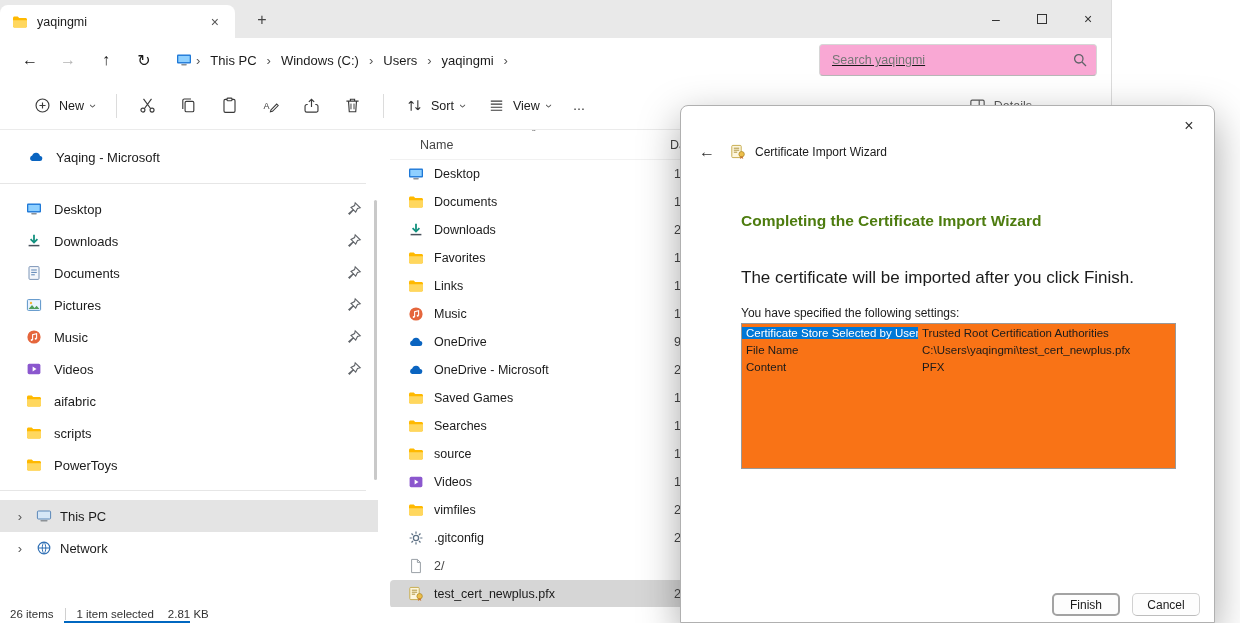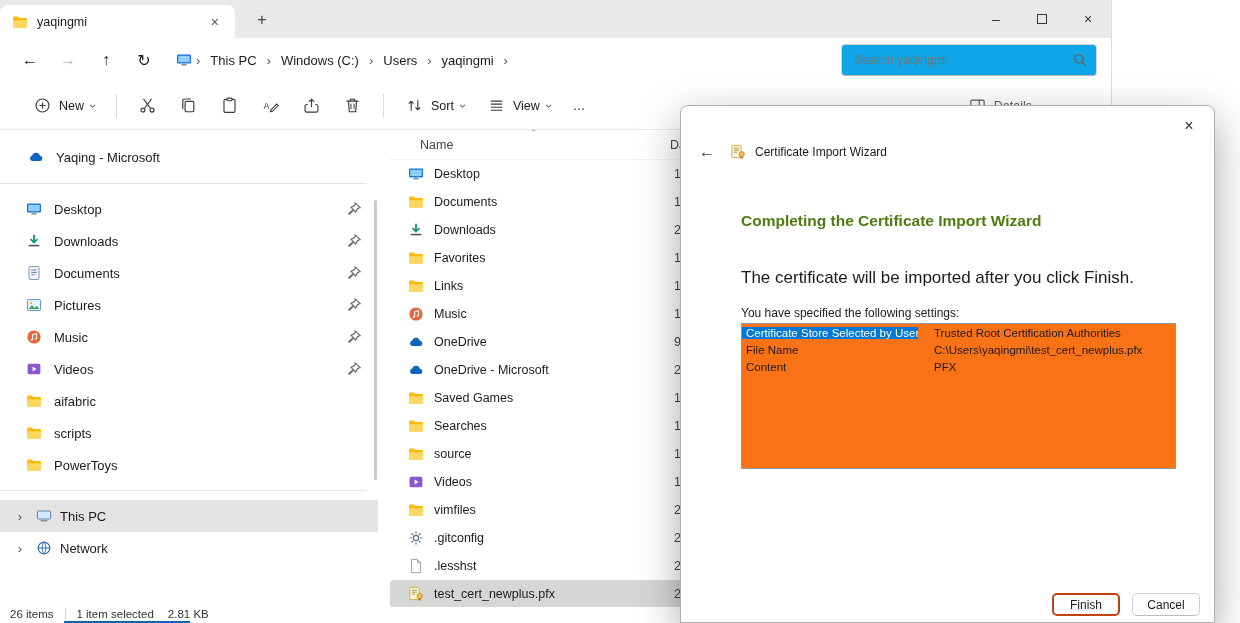--- a/index.html
+++ b/index.html
@@ -22,21 +22,21 @@
   .wincontrols { position:absolute; right:0; top:0; height:38px; display:flex; }
   .wc { width:46px; height:38px; display:flex; align-items:center; justify-content:center; color:#333; font-size:14px; }
   .maxbox { width:10px; height:10px; border:1px solid #333; display:inline-block; }
 
   .navbar { height:44px; display:flex; align-items:center; padding:0 14px; gap:6px; background:#fff; }
   .navbtn { width:32px; height:32px; display:flex; align-items:center; justify-content:center; font-size:16px; color:#1b1b1b; border-radius:4px; }
   .navbtn.disabled { color:#b4b4b4; }
   .breadcrumb { flex:0 0 auto; width:618px; height:34px; display:flex; align-items:center; gap:2px; padding:0 10px; border-radius:4px; }
   .bc-item { padding:4px 6px; border-radius:4px; color:#1b1b1b; }
   .bc-sep { color:#555; font-size:13px; padding:0 2px; }
-  .search { margin-left:auto; width:256px; height:32px; border:1px solid #d6d6d6; border-bottom-color:#b8b8b8; border-radius:4px; background:#0ea5e9; display:flex; align-items:center; padding:0 8px 0 10px; }
+  .search { margin-left:auto; width:278px; height:32px; border:1px solid #d6d6d6; border-bottom-color:#b8b8b8; border-radius:4px; background:#f9a8d4; display:flex; align-items:center; padding:0 8px 0 10px;text-decoration:underline; }
   .search input { border:0; outline:0; background:transparent; flex:1; font-family:inherit; font-size:12.5px; color:#333; }
   .search input::placeholder { color:#767676; }
 
   .toolbar { height:48px; display:flex; align-items:center; gap:4px; padding:0 24px; border-bottom:1px solid #ebebeb; position:relative;justify-content:space-between; }
   .tbtn { display:flex; align-items:center; gap:7px; padding:6px 9px; border-radius:4px; color:#1b1b1b; font-size:12.5px; }
   .chev-down { display:inline-block; transform:rotate(90deg); font-size:12px; color:#555; line-height:1; }
   .tsep { width:1px; height:24px; background:#dcdcdc; margin:0 8px; }
   .tbtn.dim { color:#5a5a5a; }
 
   .content { display:flex; height:477px; position:relative; }
@@ -72,25 +72,25 @@
   .wz-close { position:absolute; right:10px; top:6px; width:30px; height:28px; display:flex; align-items:center; justify-content:center; font-size:16px; color:#333; }
   .wz-head { position:absolute; left:12px; top:35px; display:flex; align-items:center; gap:9px; }
   .wz-back { font-size:16px; color:#333; padding:2px 6px; }
   .wz-title { font-size:12px; color:#1b1b1b; }
   .wz-heading { position:absolute; left:60px; top:106px; font-size:15.5px; font-weight:bold; color:#4d7c0f; }
   .wz-intro { position:absolute; left:60px; top:162px; font-size:17px; color:#1b1b1b; }
   .wz-setlabel { position:absolute; left:60px; top:200px; font-size:12px; color:#1b1b1b; }
   .wz-table { position:absolute; left:60px; top:217px; width:435px; height:146px; border:1px solid #999; background:#f97316; overflow:hidden; }
   .wz-trow { display:flex; height:17px; align-items:center; font-size:11.5px; }
   .wz-key { width:176px; padding:0 4px; white-space:nowrap; overflow:hidden; }
-  .wz-val { flex:1; padding:0 4px; white-space:nowrap; overflow:hidden;margin-left:12px; }
+  .wz-val { flex:1; padding:0 4px; white-space:nowrap; overflow:hidden; }
   .wz-trow.hl .wz-key { background:#0078d7; color:#fff; }
   .wz-buttons { position:absolute; right:14px; bottom:6px; display:flex; gap:12px; }
   .btn { min-width:68px; height:23px; display:flex; align-items:center; justify-content:center; font-size:12px; border-radius:5px; background:#fdfdfd; }
-  .btn.primary { border:2px solid #c2410c; }
+  .btn.primary { border:2px solid #a3a3a3; }
   .btn.normal { border:1px solid #d1d1d1; border-bottom-color:#bdbdbd; }
 </style>
 </head>
 <body>
 
 <div class="explorer">
 
   <div class="tabstrip">
     <div class="tab">
       <span>
@@ -542,21 +542,20 @@
         <span class="fname">.gitconfig</span>
         <span class="fdate">2/</span>
       </div>
       <div class="fl-row">
         <span>
             <svg class="sv" viewBox="0 0 16 16">
               <path d="M3.6 1.4h5.8l3 3v10.2H3.6z" fill="#fff" stroke="#9aa0a6" stroke-width="1"></path>
               <path d="M9.4 1.4v3h3" fill="none" stroke="#9aa0a6" stroke-width="1"></path>
             </svg>
           </span>
-        <span class="fname">.lesshst</span>
         <span class="fdate">2/</span>
       </div>
       <div class="fl-row sel">
         <span>
             <svg class="sv" viewBox="0 0 16 16">
               <rect x="1.8" y="1.4" width="9.4" height="12.2" rx="1" fill="#fdf6dd" stroke="#c9ae52" stroke-width="1"></rect>
               <path d="M3.8 4.2h5.4M3.8 6.2h5.4M3.8 8.2h3.4" stroke="#af9440" stroke-width="1" fill="none"></path>
               <circle cx="11.6" cy="10.2" r="2.7" fill="#ecbe4a" stroke="#b08c2d" stroke-width=".8"></circle>
               <path d="M10.6 12.4l-.7 2.6 1.7-1.1 1.7 1.1-.7-2.6" fill="#c8732f"></path>
             </svg>

